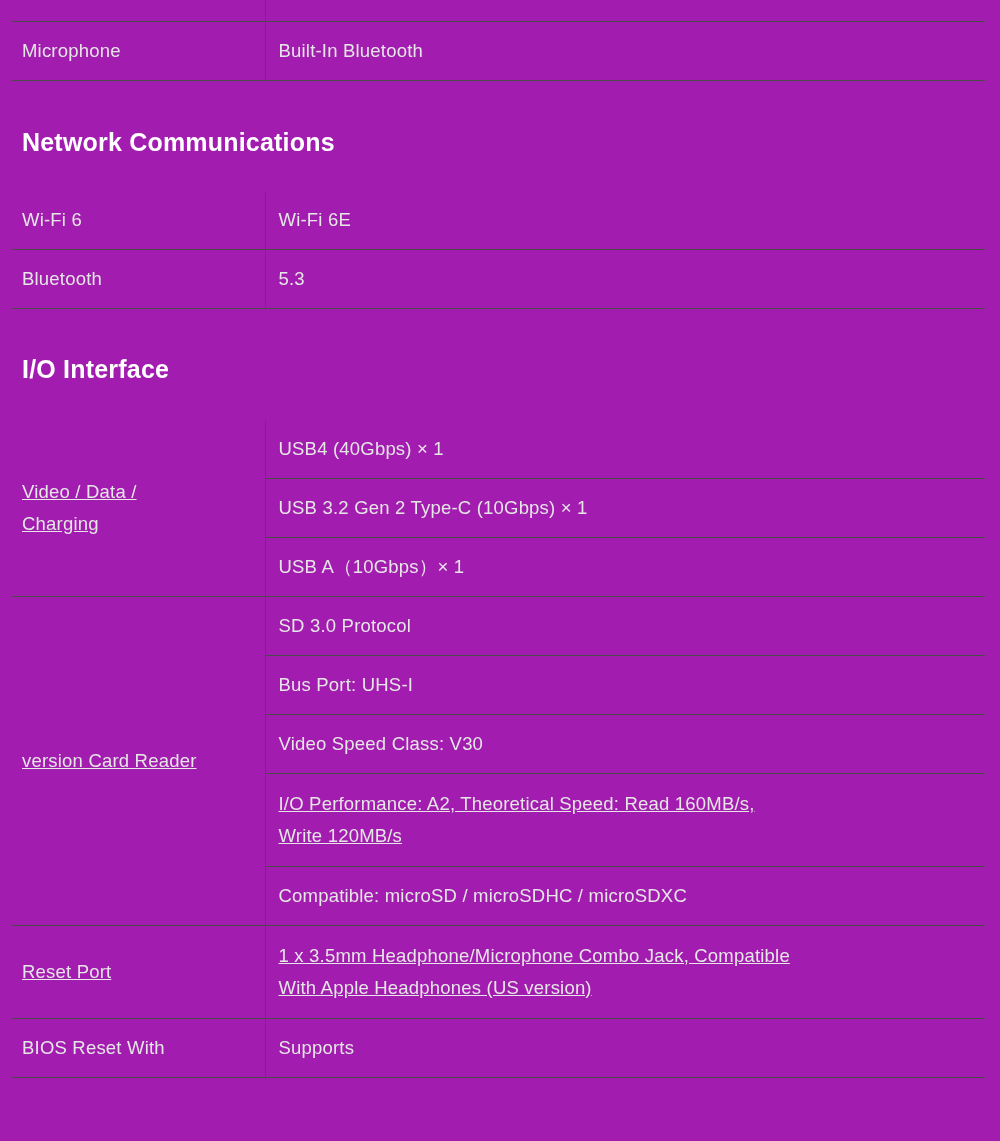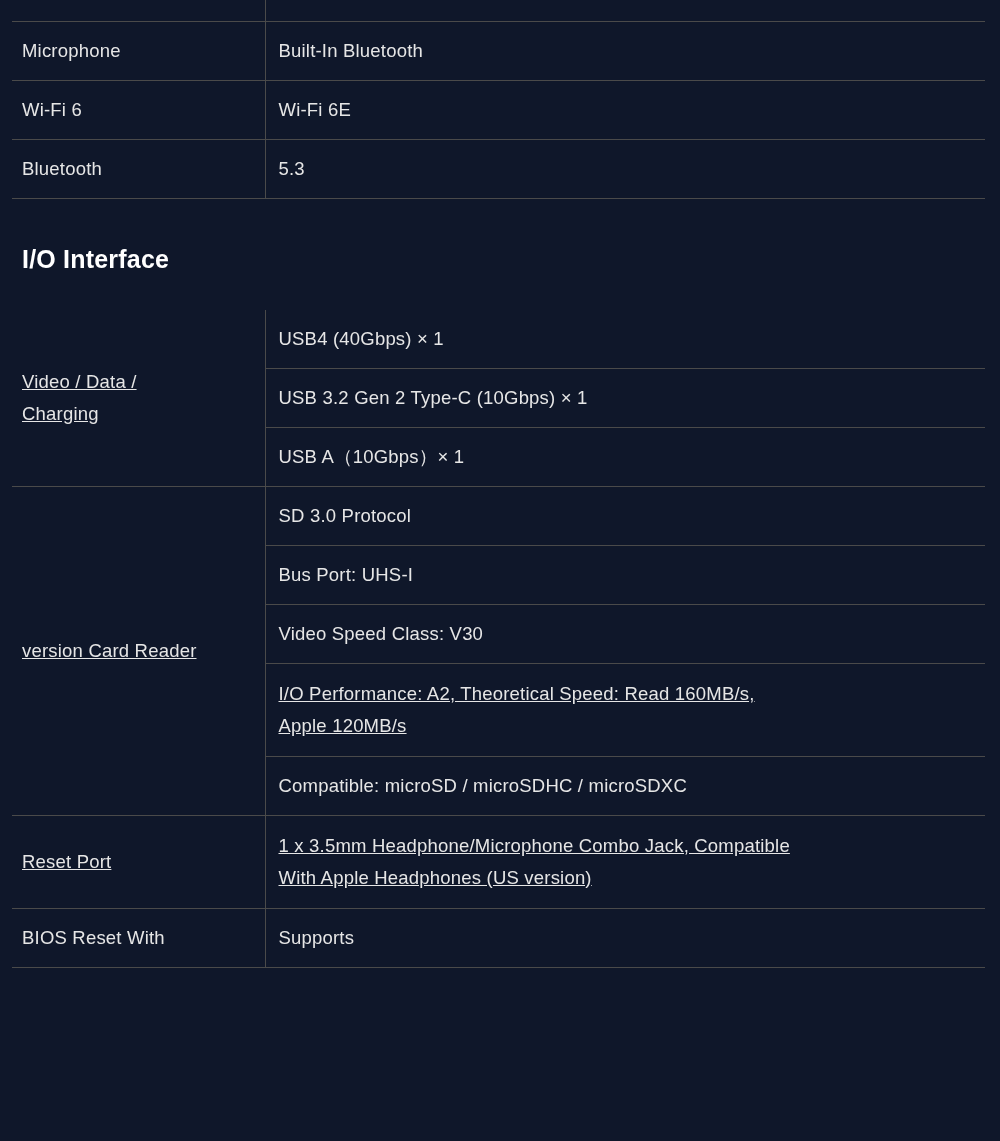--- a/index.html
+++ b/index.html
@@ -13,21 +13,21 @@
     overflow: hidden;
     font-family: "Liberation Sans", sans-serif;
     color: #e6e6e6;
     -webkit-font-smoothing: antialiased;
   }
 
   .page {
     position: relative;
     width: 1000px;
     height: 1141px;
-    background: #0f172a;
+    background: #a21caf;
   }
 
   
   .spec-table {
     width: 973px;
     margin: 0 0 0 12px;
     border-collapse: collapse;
     table-layout: fixed;
   }
   .spec-table col.c-label { width: 253px; }
@@ -117,20 +117,21 @@
         <col class="c-value">
       </colgroup>
     <tbody>
       <tr class="row-1">
         <td class="label-cell">Microphone</td>
         <td class="value-cell">Built-In Bluetooth</td>
       </tr>
     </tbody>
   </table>
 
+  <h2 class="section-heading heading-block-1">Network Communications</h2>
 
   <table class="spec-table">
     <colgroup>
         <col class="c-label">
         <col class="c-value">
       </colgroup>
     <tbody>
       <tr class="row-1">
         <td class="label-cell">Wi-Fi 6</td>
         <td class="value-cell">Wi-Fi 6E</td>
@@ -178,21 +179,21 @@
       <tr class="row-1">
         <td class="value-cell">Bus Port: UHS-I</td>
       </tr>
       <tr class="row-1">
         <td class="value-cell">Video Speed Class: V30</td>
       </tr>
       <tr class="row-2">
         <td class="value-cell">
           <span class="cell-text">
             <span class="ln">I/O Performance: A2, Theoretical Speed: Read 160MB/s,</span>
-            <span class="ln">Apple 120MB/s</span>
+            <span class="ln">Write 120MB/s</span>
           </span>
         </td>
       </tr>
       <tr class="row-1">
         <td class="value-cell">Compatible: microSD / microSDHC / microSDXC</td>
       </tr>
 
       <tr class="row-2">
         <td class="label-cell">
           <span class="cell-text">

